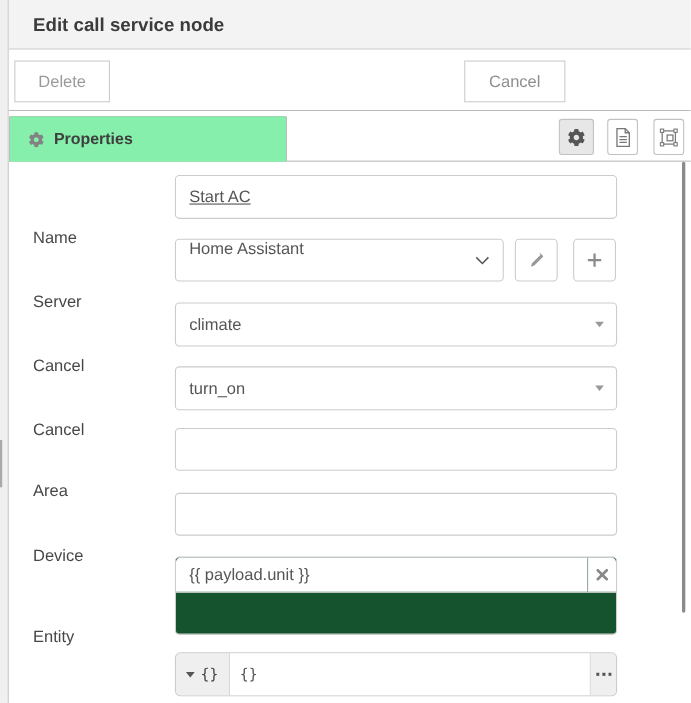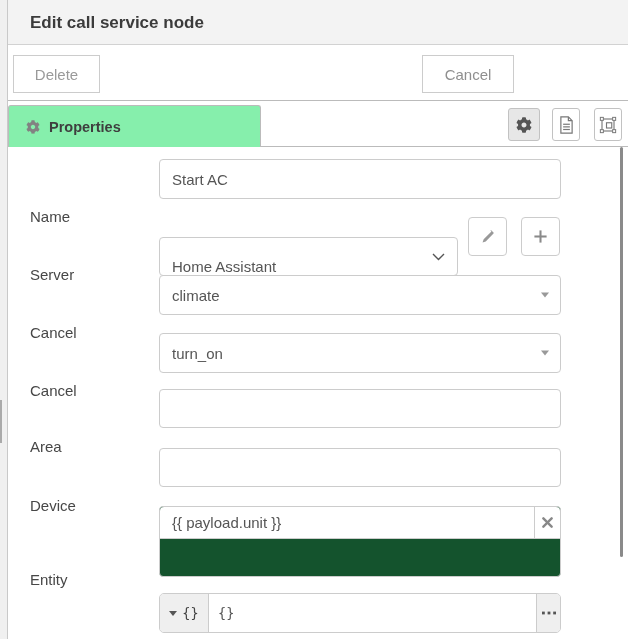--- a/index.html
+++ b/index.html
@@ -49,25 +49,25 @@
   #mini-btn-appearance { left:586px; width:28px; }
 
   
   .form-label { position:absolute; left:30px; font-size:15px; color:#474747;margin-top:37px; }
   .input, .fake-select {
     position:absolute; left:159px; width:402px; height:40px;
     border:1px solid #ccc; border-radius:4px; background:#fff;
     font-family:"Liberation Sans",sans-serif; font-size:15px; color:#555;
     padding:0 12px; outline:none;
   }
-  .fake-select { display:flex; align-items:flex-end; cursor:pointer;margin-top:20px; }
+  .fake-select { display:flex; align-items:flex-start; cursor:pointer; }
   .tri-down { width:0; height:0; border-left:4.5px solid transparent; border-right:4.5px solid transparent; border-top:5.5px solid #999; }
   .sel-caret { position:absolute; right:12px; top:50%; transform:translateY(-50%); }
 
-  #name-input   { top:159px; }
+  #name-input   { top:159px;text-decoration:underline; }
   #server-select{ top:217px; width:299px; height:39px; }
   #server-edit-btn { position:absolute; left:468px; top:217px; width:39px; height:39px; border:1px solid #ccc; border-radius:4px; background:#fff; display:flex; align-items:center; justify-content:center; cursor:pointer; }
   #server-add-btn  { position:absolute; left:521px; top:217px; width:39px; height:39px; border:1px solid #ccc; border-radius:4px; background:#fff; display:flex; align-items:center; justify-content:center; cursor:pointer; }
   #domain-wrap  { top:275px; }
   #service-wrap { top:333px; }
   #area-input   { top:389px; height:39px; }
   #device-input { top:448px; height:39px; }
   .combo-wrap { padding:0; display:flex; align-items:center; }
   .combo-input { flex:1; border:none; outline:none; background:transparent; font-family:"Liberation Sans",sans-serif; font-size:15px; color:#555; padding:0 12px; height:100%; }
   .combo-caret { position:absolute; right:11px; top:50%; transform:translateY(-50%); }

